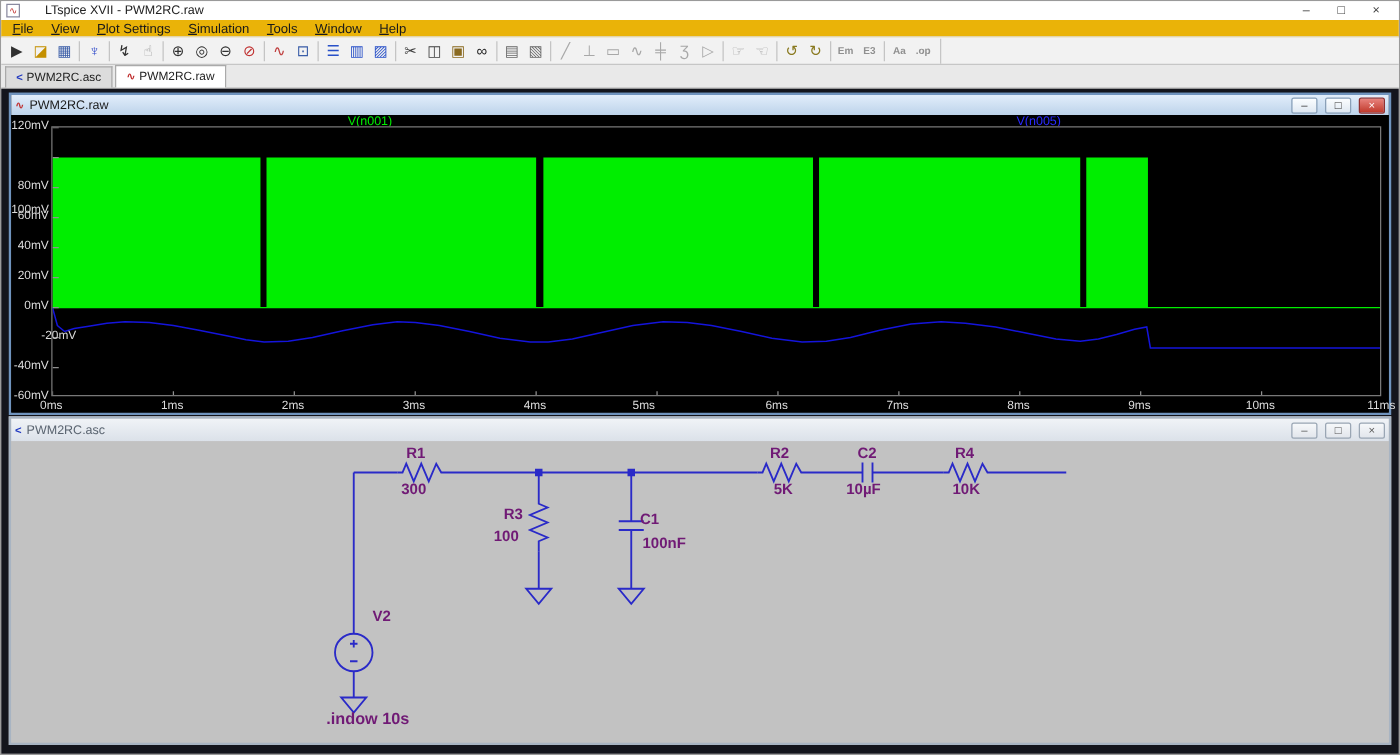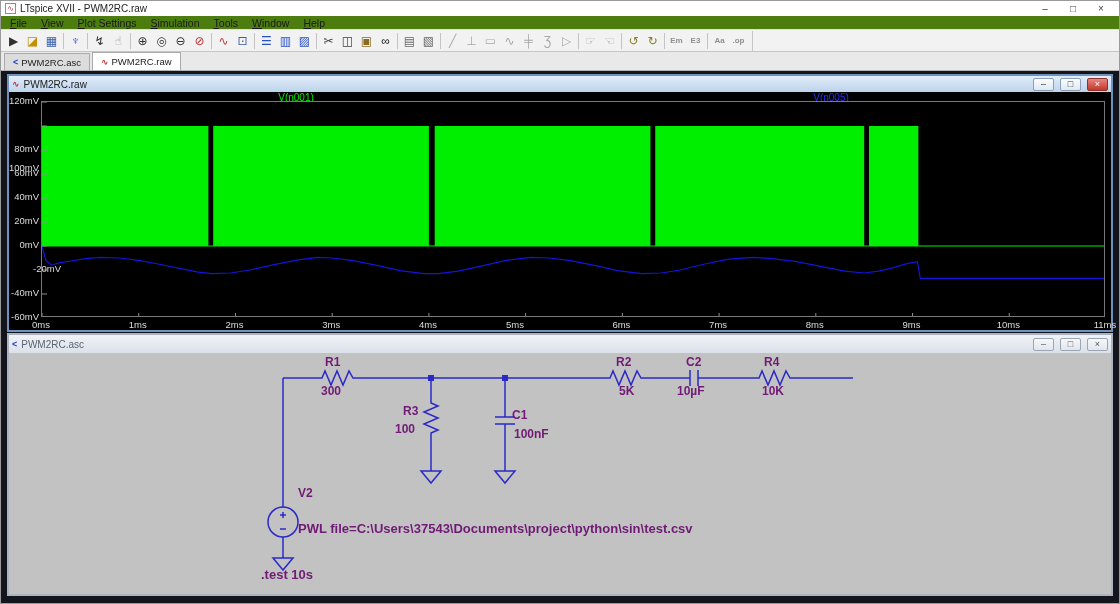--- a/index.html
+++ b/index.html
@@ -3,26 +3,26 @@
 <meta charset="utf-8">
 <style>
   * { margin:0; padding:0; box-sizing:border-box; }
   html,body { width:1120px; height:604px; overflow:hidden; }
   body { font-family:"Liberation Sans","DejaVu Sans",sans-serif; background:#fff; }
   .app { width:1120px; height:604px; border:1px solid #9a9a9a; display:flex; flex-direction:column; background:#fff; }
 
   
   .titlebar { height:15px; display:flex; align-items:center; padding:0 4px; background:#fff; font-size:10px; color:#222; }
   .app-icon { width:11px; height:11px; border:1px solid #8a8aa0; color:#c03030; font-size:8px; line-height:9px; text-align:center; margin-right:4px; background:#fff; }
-  .title-text { flex:0 0 auto; }
+  .title-text { flex:0 0 auto;margin-left:16px; }
   .titlebar .spacer { flex:1; }
   .win-ctl { width:28px; text-align:center; color:#444; font-size:10px; line-height:15px; }
 
   
-  .menubar { height:14px; display:flex; align-items:center; background:#4d7c0f; border-bottom:1px solid #e0e0e0; font-size:10.5px; color:#1a1a1a; padding-left:2px; }
+  .menubar { height:14px; display:flex; align-items:center; background:#eab308; border-bottom:1px solid #e0e0e0; font-size:10.5px; color:#1a1a1a; padding-left:2px; }
   .menu-item { padding:0 7px; line-height:14px; }
 
   
   .toolbar { height:22px; background:#f2f2f2; border-bottom:1px solid #c6c6c6; display:flex; align-items:center; padding-left:3px; }
   .toolbar-inner { display:flex; align-items:center; height:20px; border-right:1px solid #c6c6c6; padding-right:4px; }
   .tb-btn { width:19px; height:18px; display:flex; align-items:center; justify-content:center; border:1px solid transparent; }
   .tb-glyph { font-size:12px; line-height:16px; }
   .tb-glyph.small { font-size:8px; font-weight:bold; }
   .tb-sep { width:1px; height:16px; background:#c4c4c4; margin:0 2px; }
 
@@ -341,19 +341,18 @@
         <div class="s-label" style="left:386px;top:69px">100</div>
         <div class="s-label" style="left:503px;top:55px">C1</div>
         <div class="s-label" style="left:505px;top:74px">100nF</div>
         <div class="s-label" style="left:607px;top:2px">R2</div>
         <div class="s-label" style="left:610px;top:31px">5K</div>
         <div class="s-label" style="left:677px;top:2px">C2</div>
         <div class="s-label" style="left:668px;top:31px">10µF</div>
         <div class="s-label" style="left:755px;top:2px">R4</div>
         <div class="s-label" style="left:753px;top:31px">10K</div>
         <div class="s-label" style="left:289px;top:133px">V2</div>
-        <div class="s-label big" style="left:289px;top:168px">PWL file=C:\Users\37543\Documents\project\python\sin\test.csv</div>
-        <div class="s-label big" style="left:252px;top:214px">.test 10s</div>
+        <div class="s-label big" style="left:252px;top:214px">.indow 10s</div>
       </div>
     </div>
 
   </div>
 </div>
 
 </body></html>

